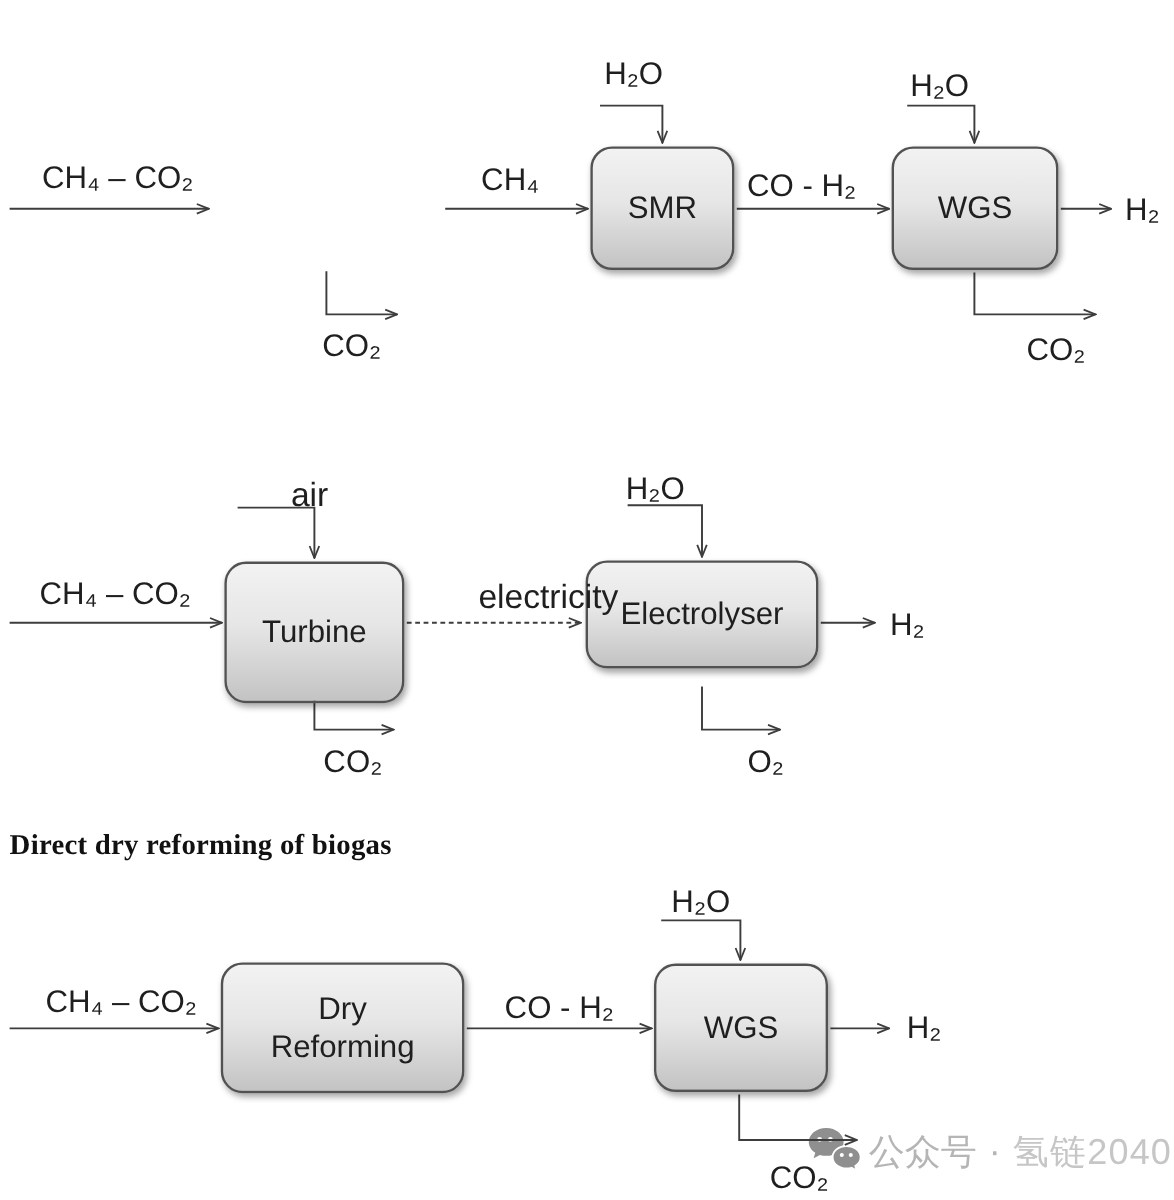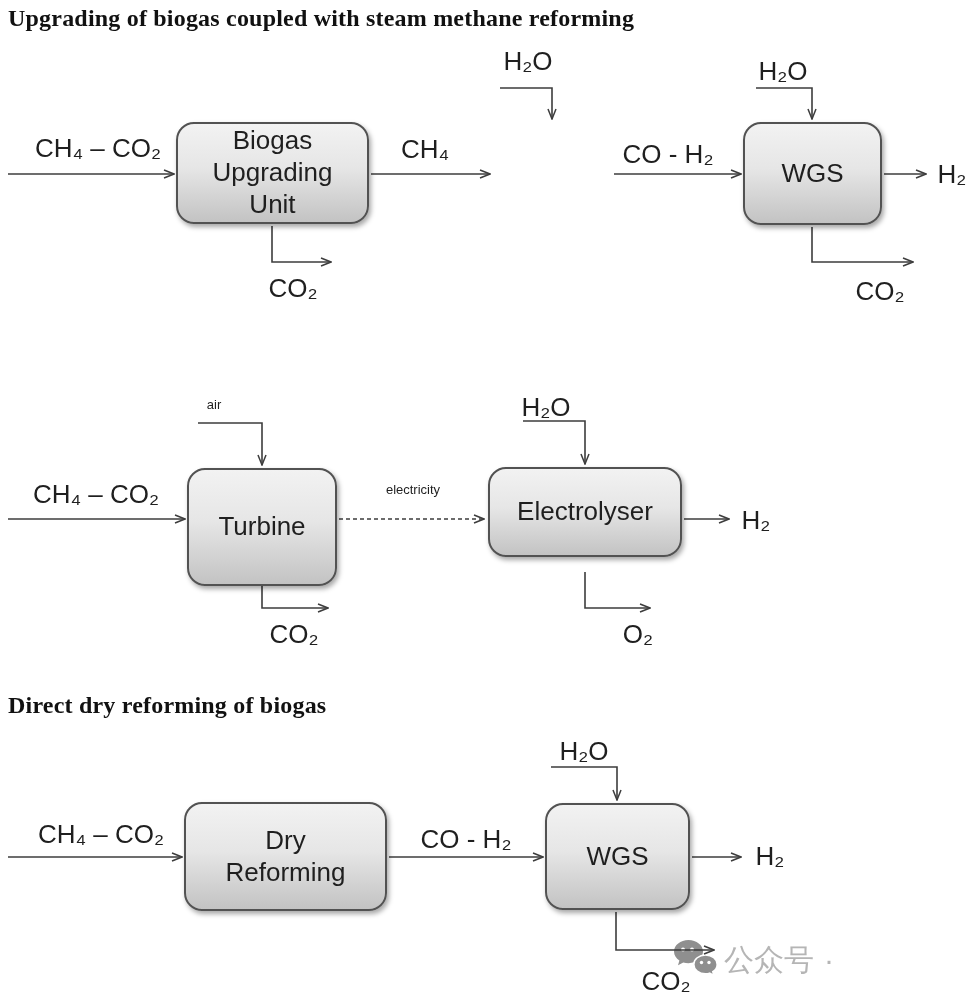--- a/index.html
+++ b/index.html
@@ -50,41 +50,40 @@
     box-shadow: 2px 3px 5px rgba(0,0,0,0.35);
   }
   .lbl {
     position: absolute;
     z-index: 4;
     transform: translateX(-50%);
     font-size: 26px;
     color: var(--text);
     white-space: nowrap;
   }
-  .lbl.small { font-size: 13px; }
+  .lbl.small { font-size: 28px; margin-left: 44px; }
   .watermark {
     position: absolute;
     z-index: 1;
     display: flex;
     align-items: center;
     white-space: nowrap;
   }
   .watermark .wm-text { font-size: 30px; color: var(--watermark-text); margin-left: 4px; font-family: Liberation Mono, monospace; }
   .watermark .wm-sep { font-size: 30px; color: var(--watermark-text); margin: 0 10px; }
   .watermark .wm-name { font-size: 30px; color: var(--watermark-text2); letter-spacing: 1px; }
   .flows path { stroke: var(--line); stroke-width: 1.6; fill: none; }
   .flows path.dashed { stroke-dasharray: 4 3; }
   #arr path { stroke: var(--line); fill: none; stroke-width: 1.5; }
 </style>
 </head>
 <body>
 
 <div class="canvas">
 
-  <div class="title" style="top:5px">Upgrading of biogas coupled with steam methane reforming</div>
   <div class="title" style="top:692px">Direct dry reforming of biogas</div>
 
   <svg class="layer" width="978" height="1000" viewBox="0 0 978 1000">
     <defs>
       <marker id="arr" markerWidth="12" markerHeight="10" refX="11" refY="5" orient="auto" markerUnits="userSpaceOnUse">
         <path d="M1,1 L11,5 L1,9"></path>
       </marker>
     </defs>
     <g class="flows">
 
@@ -106,23 +105,21 @@
       <path d="M585,572 V608 H650" marker-end="url(#arr)"></path>
 
       <path d="M8,857 H182" marker-end="url(#arr)"></path>
       <path d="M389,857 H543" marker-end="url(#arr)"></path>
       <path d="M692,857 H741" marker-end="url(#arr)"></path>
       <path d="M551,767 H617 V800" marker-end="url(#arr)"></path>
       <path d="M616,912 V950 H714" marker-end="url(#arr)"></path>
     </g>
   </svg>
 
-  <div class="node" style="left:176px; top:122px; width:193px; height:102px;">Biogas
-Upgrading
-Unit</div>
+  <div class="node" style="left:492px; top:122px; width:120px; height:103px;">SMR</div>
   <div class="node" style="left:743px; top:122px; width:139px; height:103px;">WGS</div>
 
   <span class="lbl" style="left:98px;  top:133px;">CH₄ – CO₂</span>
   <span class="lbl" style="left:425px; top:134px;">CH₄</span>
   <span class="lbl" style="left:528px; top:46px;">H₂O</span>
   <span class="lbl" style="left:668px; top:139px;">CO - H₂</span>
   <span class="lbl" style="left:783px; top:56px;">H₂O</span>
   <span class="lbl" style="left:952px; top:159px;">H₂</span>
   <span class="lbl" style="left:293px; top:273px;">CO₂</span>
   <span class="lbl" style="left:880px; top:276px;">CO₂</span>
@@ -156,15 +153,16 @@
       <circle cx="11" cy="11.5" r="2" fill="#ffffff"></circle>
       <circle cx="20" cy="11.5" r="2" fill="#ffffff"></circle>
       <g fill="var(--watermark-icon)" stroke="#ffffff" stroke-width="1.6">
         <path d="M33.5 17 C27 17 21.8 21.2 21.8 26.4 C21.8 31.6 27 35.8 33.5 35.8 C34.9 35.8 36.3 35.6 37.6 35.2 L42 37.5 L40.8 33.7 C43.5 32 45.2 29.4 45.2 26.4 C45.2 21.2 40 17 33.5 17 Z"></path>
       </g>
       <circle cx="29.5" cy="24.5" r="1.7" fill="#ffffff"></circle>
       <circle cx="37" cy="24.5" r="1.7" fill="#ffffff"></circle>
     </svg>
     <span class="wm-text">公众号</span>
     <span class="wm-sep">·</span>
+    <span class="wm-name">氢链2040</span>
   </div>
 
 </div>
 
 </body></html>

